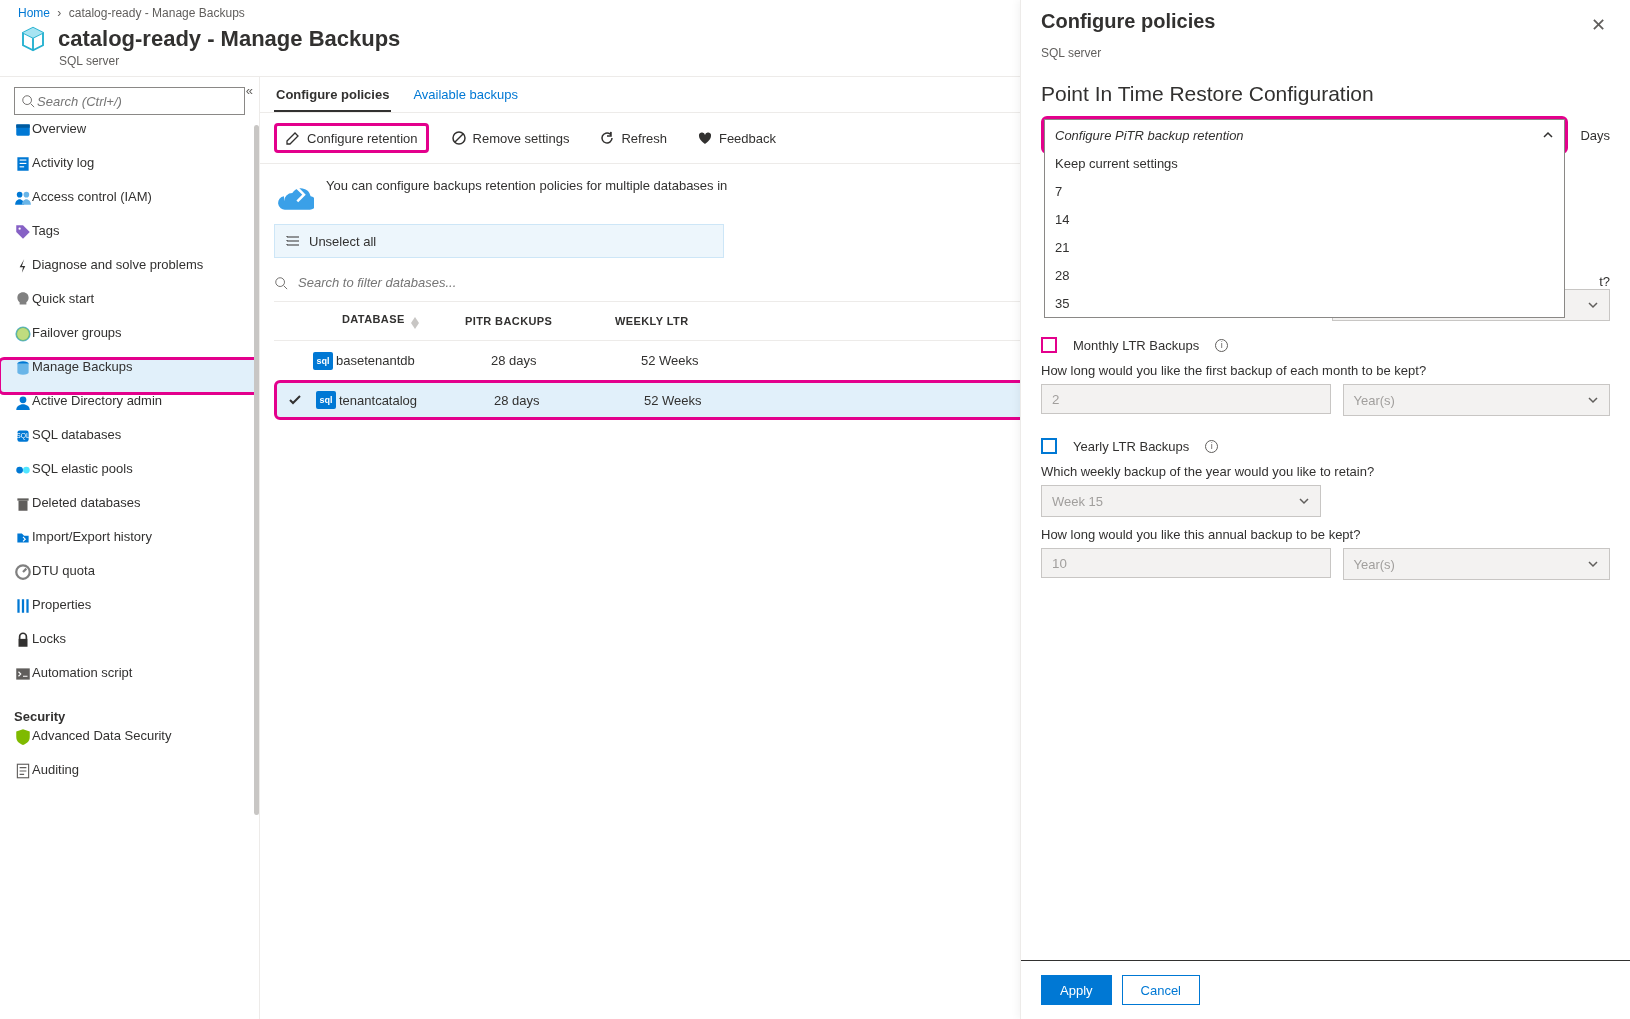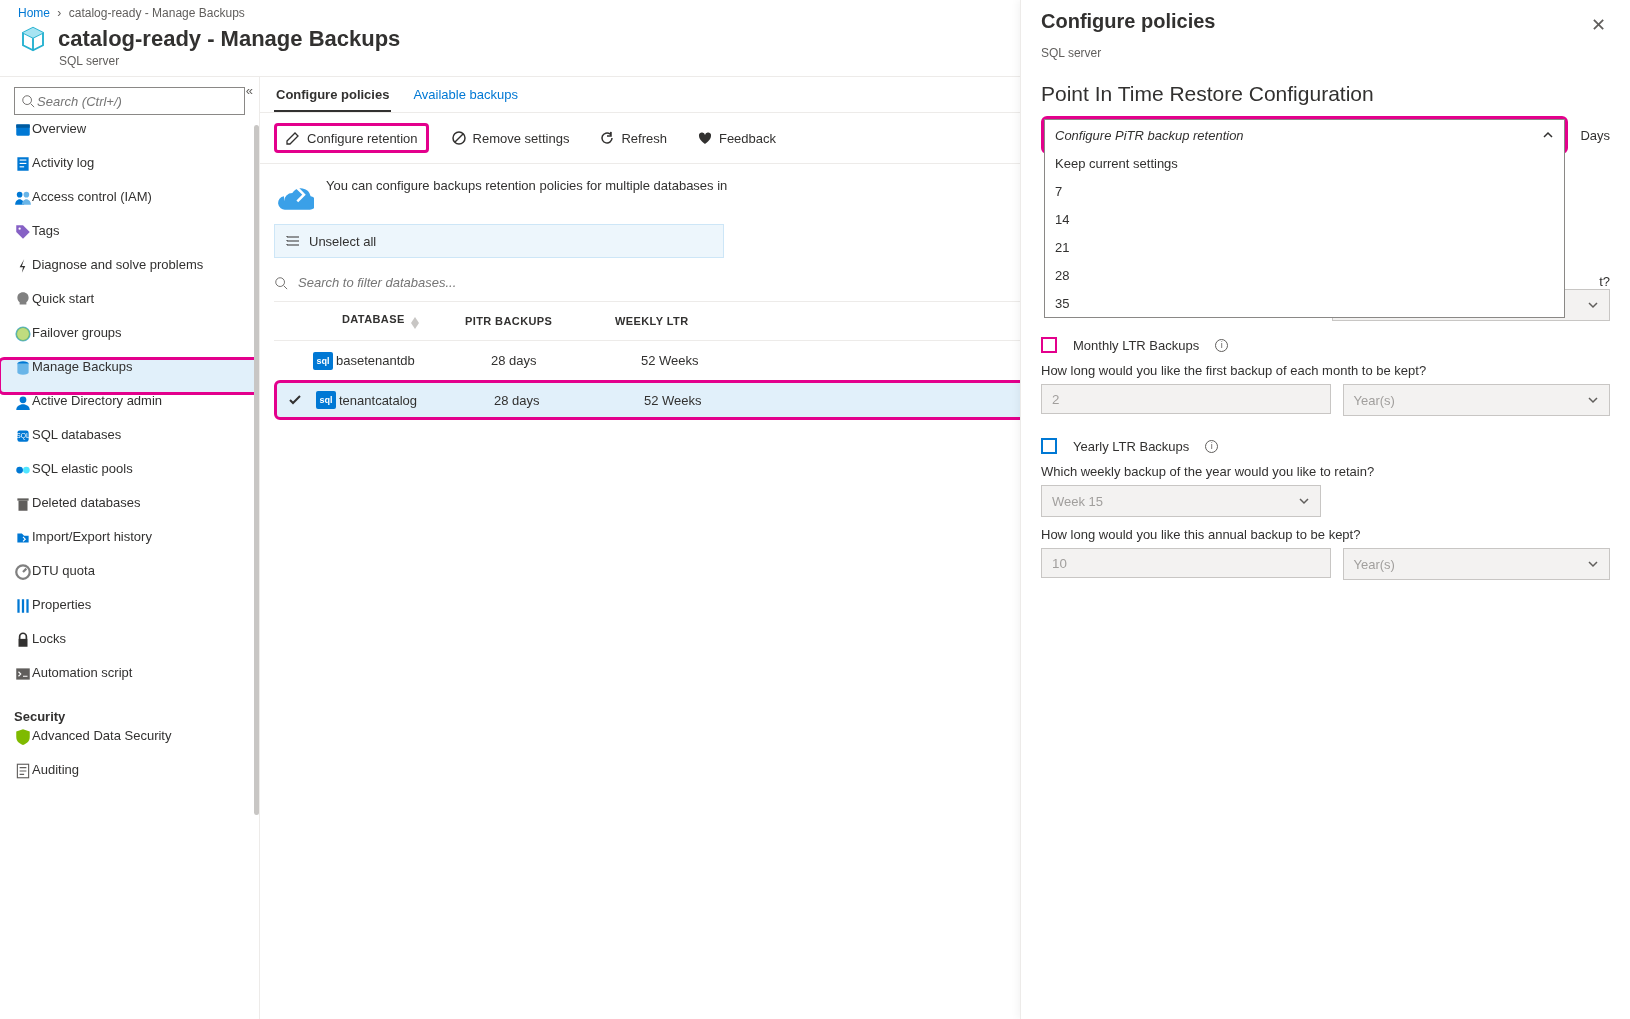--- a/index.html
+++ b/index.html
@@ -523,14 +523,18 @@
                   <svg width="12" height="12" viewBox="0 0 12 12">
                     <path d="M2 4l4 4 4-4" stroke="#605e5c" fill="none" stroke-width="1.5"></path>
                   </svg>
                 </div>
             </div>
           </div>
         </div>
       </div>
     </div>
 
+    <div class="panel-foot">
+      <div class="btn primary">Apply</div>
+      <div class="btn secondary">Cancel</div>
+    </div>
   </div>
 </div>
 
 </body></html>

